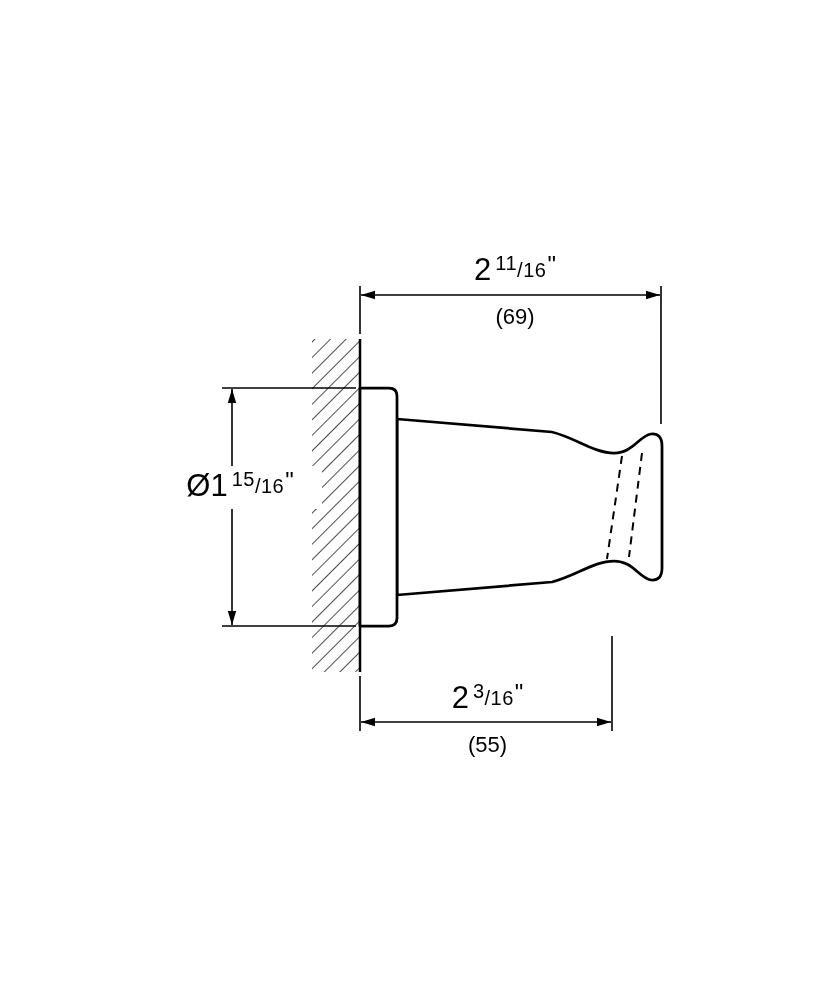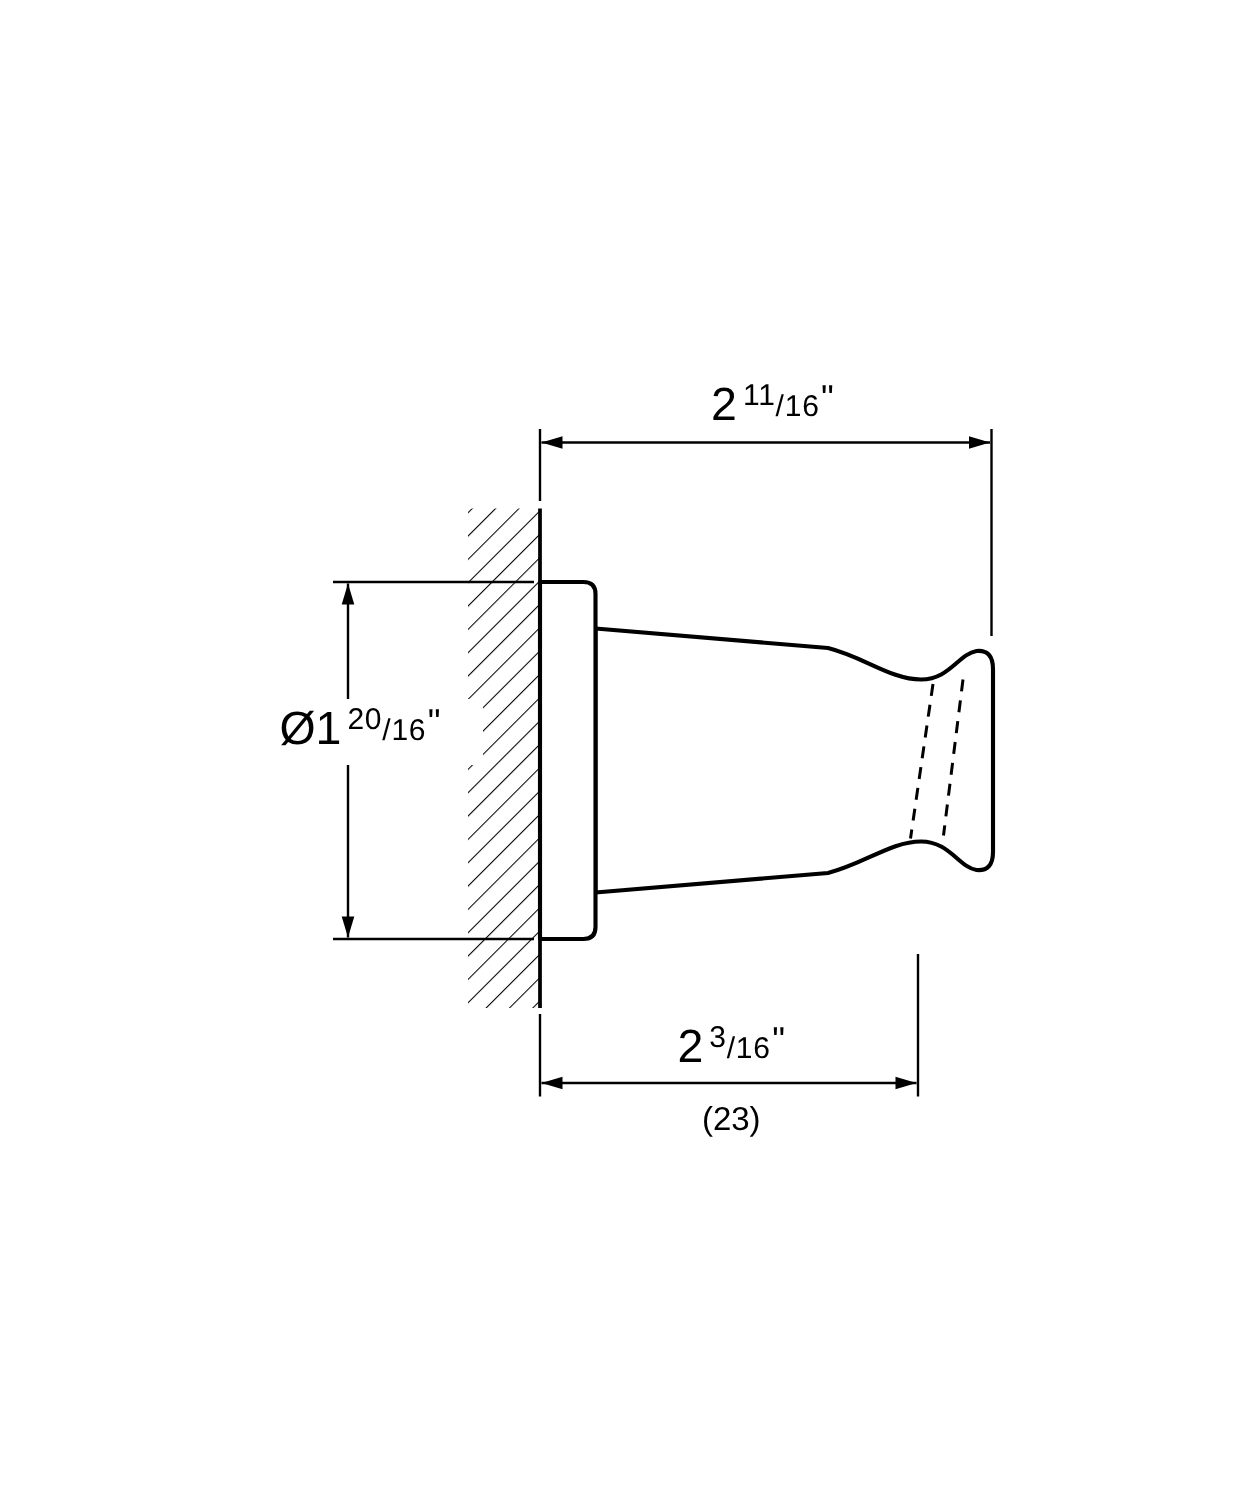--- a/index.html
+++ b/index.html
@@ -101,28 +101,29 @@
     <g>
       <line class="hidden-line" x1="622" y1="456" x2="607" y2="559"></line>
       <line class="hidden-line" x1="642" y1="453" x2="629" y2="557"></line>
     </g>
   </svg>
 
   <div class="dim-label" style="left:410px; top:252px; width:210px;">
     <div class="dim-main gap">
       <span>2</span><span class="frac"><span class="num">11</span><span class="sep">/</span><span class="den">16</span></span><span class="unit">"</span>
     </div>
+    <div class="dim-metric">(69)</div>
   </div>
 
   <div class="dim-label bg-white" style="left:158px; top:466px; width:156px;">
     <div class="dim-main">
-      <span>Ø1</span><span class="frac"><span class="num">20</span><span class="sep">/</span><span class="den">16</span></span><span class="unit">"</span>
+      <span>Ø1</span><span class="frac"><span class="num">15</span><span class="sep">/</span><span class="den">16</span></span><span class="unit">"</span>
     </div>
   </div>
 
   <div class="dim-label" style="left:385px; top:680px; width:205px;">
     <div class="dim-main gap">
       <span>2</span><span class="frac"><span class="num">3</span><span class="sep">/</span><span class="den">16</span></span><span class="unit">"</span>
     </div>
-    <div class="dim-metric">(23)</div>
+    <div class="dim-metric">(55)</div>
   </div>
 
 </div>
 
 </body></html>

